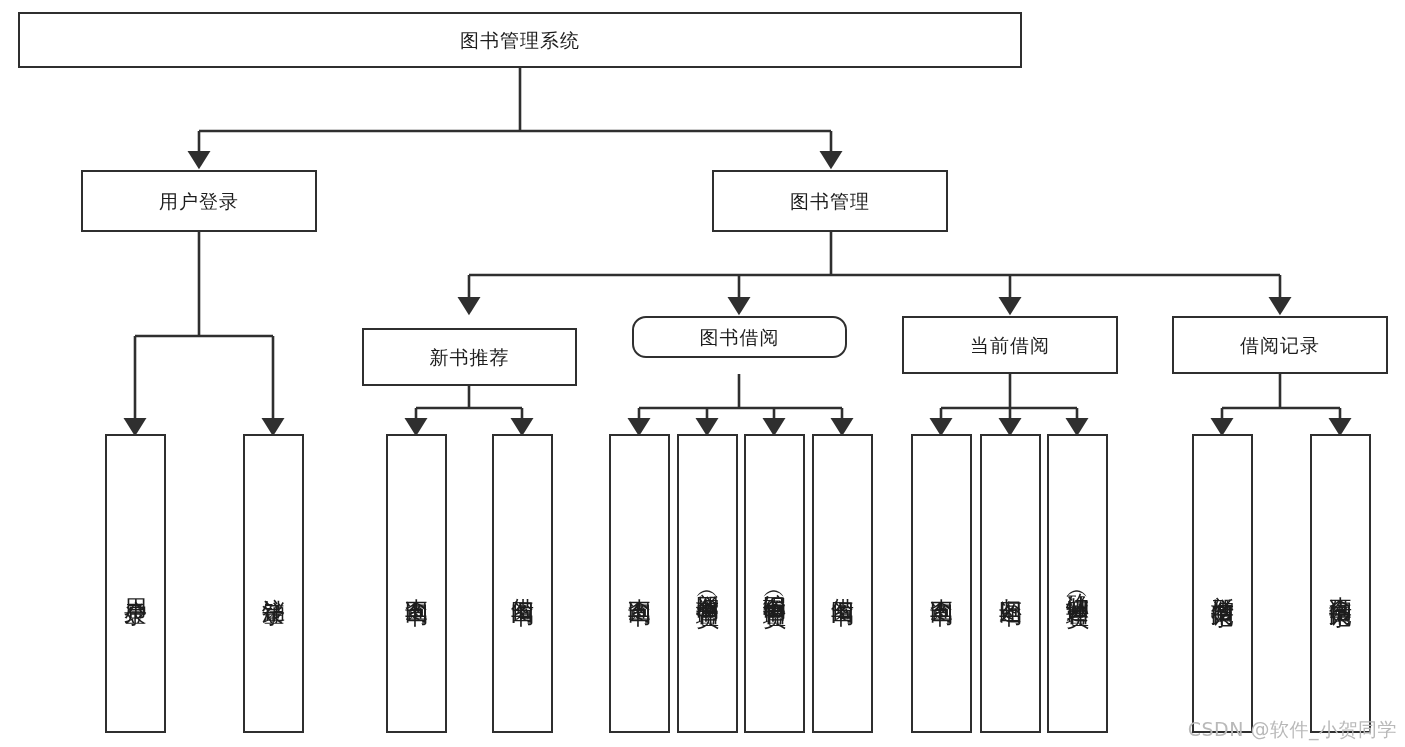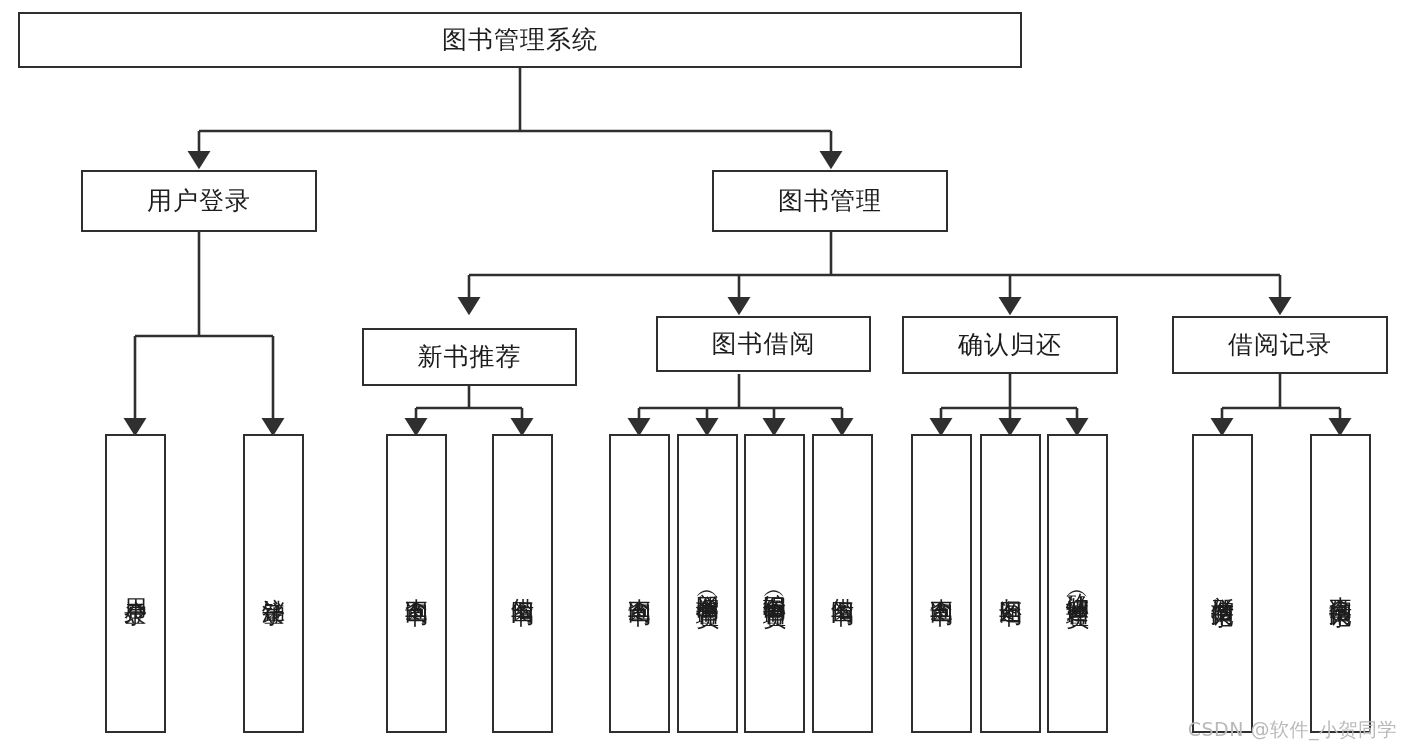--- a/index.html
+++ b/index.html
@@ -26,21 +26,21 @@
     position:absolute;
     box-sizing:border-box;
     background:#ffffff;
     border:2.5px solid #2f2f2f;
     display:flex;
     align-items:center;
     justify-content:center;
     color:#1d1d1d;
   }
   .node.horiz{
-    font-size:25px;
+    font-size:19px;
     letter-spacing:1px;
     line-height:1.2;
   }
   .node.vert{
     writing-mode:vertical-rl;
     text-orientation:upright;
     font-size:23px;
     line-height:1.18;
     letter-spacing:2px;
     padding-top:4px;
@@ -127,25 +127,25 @@
   <div class="node horiz" style="left:81px; top:170px; width:236px; height:62px;">
     <span>用户登录</span>
   </div>
   <div class="node horiz" style="left:712px; top:170px; width:236px; height:62px;">
     <span>图书管理</span>
   </div>
 
   <div class="node horiz" style="left:362px; top:328px; width:215px; height:58px;">
     <span>新书推荐</span>
   </div>
-  <div class="node horiz" style="left:656px; top:316px; width:215px; height:56px;">
+  <div class="node horiz" style="left:632px; top:316px; width:215px; height:42px;border-radius:14px;">
     <span>图书借阅</span>
   </div>
   <div class="node horiz" style="left:902px; top:316px; width:216px; height:58px;">
-    <span>确认归还</span>
+    <span>当前借阅</span>
   </div>
   <div class="node horiz" style="left:1172px; top:316px; width:216px; height:58px;justify-content:center;">
     <span>借阅记录</span>
   </div>
 
   <div class="node vert" style="left:105px; top:434px; width:61px; height:299px;">
     <span class="vlabel">用户登录</span>
   </div>
   <div class="node vert" style="left:243px; top:434px; width:61px; height:299px;">
     <span class="vlabel">注销登录</span>

